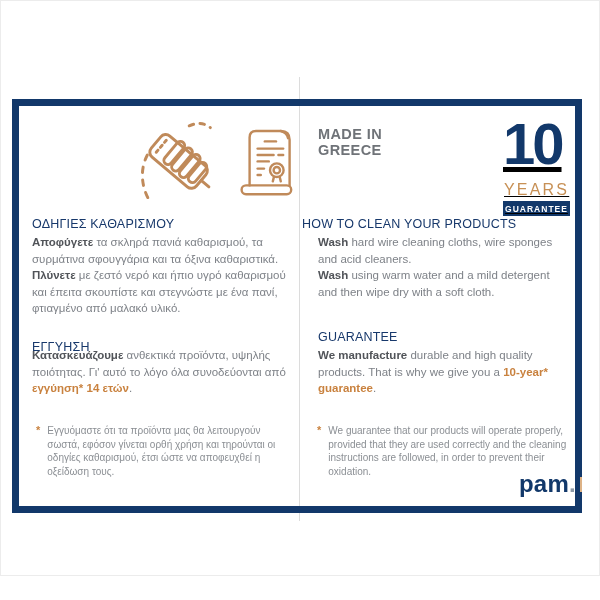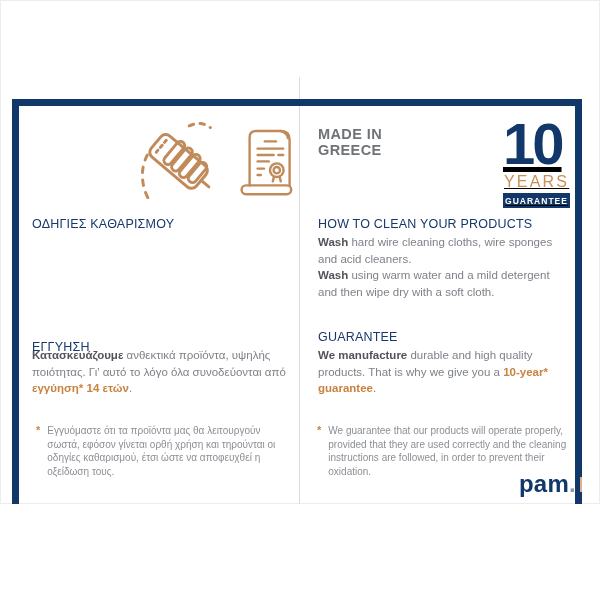--- a/index.html
+++ b/index.html
@@ -1,43 +1,43 @@
 <!DOCTYPE html>
 <html><head>
 <meta charset="utf-8">
 <style>
   * { box-sizing: border-box; margin: 0; padding: 0; }
   html,body { background:#fff; }
   .page {
-    position: relative; width: 600px; height: 504px; background: #fff;
+    position: relative; width: 600px; height: 576px; background: #fff;
     font-family: "Liberation Sans", sans-serif; overflow: hidden;
     box-shadow: inset 0 0 0 1px #ececec;
   }
   .fold-line { position:absolute; left:299px; top:77px; width:1px; height:444px; background:#dcdcdc; }
   .card {
     position:absolute; left:12px; top:99px; width:570px; height:414px;
     border:7px solid #12386a; background:transparent;
   }
   .icons { position:absolute; left:134px; top:114px; display:flex; gap:10px; align-items:flex-start; }
   .icons svg { overflow:visible; display:block; }
   .made-in {
     position:absolute; left:318px; top:127px; font-size:14.5px; font-weight:bold;
     color:#6f7378; line-height:15.5px; letter-spacing:0.4px; white-space:pre-line;
   }
   .badge { position:absolute; left:503px; top:116px; width:67px;text-decoration:underline; }
   .badge-num { font-size:58px; font-weight:bold; color:#12386a; line-height:56px; letter-spacing:-3px; }
-  .badge-years { font-size:16px; color:#c79055; letter-spacing:2.2px; line-height:18px; margin:1px 0 2px 1px; }
+  .badge-years { font-size:16px; color:#c79055; letter-spacing:2.2px; line-height:18px; margin:9px 0 2px 1px; }
   .badge-guarantee {
     background:#12386a; color:#ffffff; font-size:8.5px; font-weight:bold;
     letter-spacing:1px; text-align:center; padding:3px 0 2px 0; width:67px;
   }
   .sec-title { position:absolute; font-size:12.5px; font-weight:normal; color:#17386b; letter-spacing:0.2px; }
   .t-el-clean { left:32px; top:217px; }
   .t-el-guar  { left:32px; top:330px;margin-top:10px; }
-  .t-en-clean { left:318px; top:217px; }
+  .t-en-clean { left:302px; top:217px; }
   .t-en-guar  { left:318px; top:330px; }
   .body { position:absolute; font-size:11.5px; line-height:16.5px; color:#7e8288; }
   .p-el-clean { left:32px; top:234px; width:263px; }
   .p-el-guar  { left:32px; top:347px; width:263px; }
   .p-en-clean { left:318px; top:234px; width:250px; }
   .p-en-guar  { left:318px; top:347px; width:252px; }
   .lead { color:#515459; font-weight:bold; }
   .accent { color:#c9823f; font-weight:bold; }
   .footnote { position:absolute; display:flex; font-size:10px; line-height:13.5px; color:#8b8f94; }
   .fn-el { left:36px; top:424px; width:258px; }
@@ -92,20 +92,21 @@
   <div class="made-in">MADE IN
 GREECE</div>
 
   <div class="badge">
     <div class="badge-num">10</div>
     <div class="badge-years">YEARS</div>
     <div class="badge-guarantee">GUARANTEE</div>
   </div>
 
   <h2 class="sec-title t-el-clean">ΟΔΗΓΙΕΣ ΚΑΘΑΡΙΣΜΟΥ</h2>
+  <p class="body p-el-clean"><b class="lead">Αποφύγετε</b><span> τα σκληρά πανιά καθαρισμού, τα συρμάτινα σφουγγάρια και τα όξινα καθαριστικά.</span><br><b class="lead">Πλύνετε</b><span> με ζεστό νερό και ήπιο υγρό καθαρισμού και έπειτα σκουπίστε και στεγνώστε με ένα πανί, φτιαγμένο από μαλακό υλικό.</span></p>
 
   <h2 class="sec-title t-el-guar">ΕΓΓΥΗΣΗ</h2>
   <p class="body p-el-guar"><b class="lead">Κατασκευάζουμε</b><span> ανθεκτικά προϊόντα, υψηλής ποιότητας. Γι' αυτό το λόγο όλα συνοδεύονται από </span><b class="accent">εγγύηση* 14 ετών</b><span>.</span></p>
 
   <div class="footnote fn-el">
     <span class="fn-mark">*</span>
     <span class="fn-text">Εγγυόμαστε ότι τα προϊόντα μας θα λειτουργούν σωστά, εφόσον γίνεται ορθή χρήση και τηρούνται οι οδηγίες καθαρισμού, έτσι ώστε να αποφευχθεί η οξείδωση τους.</span>
   </div>
 
   <h2 class="sec-title t-en-clean">HOW TO CLEAN YOUR PRODUCTS</h2>

